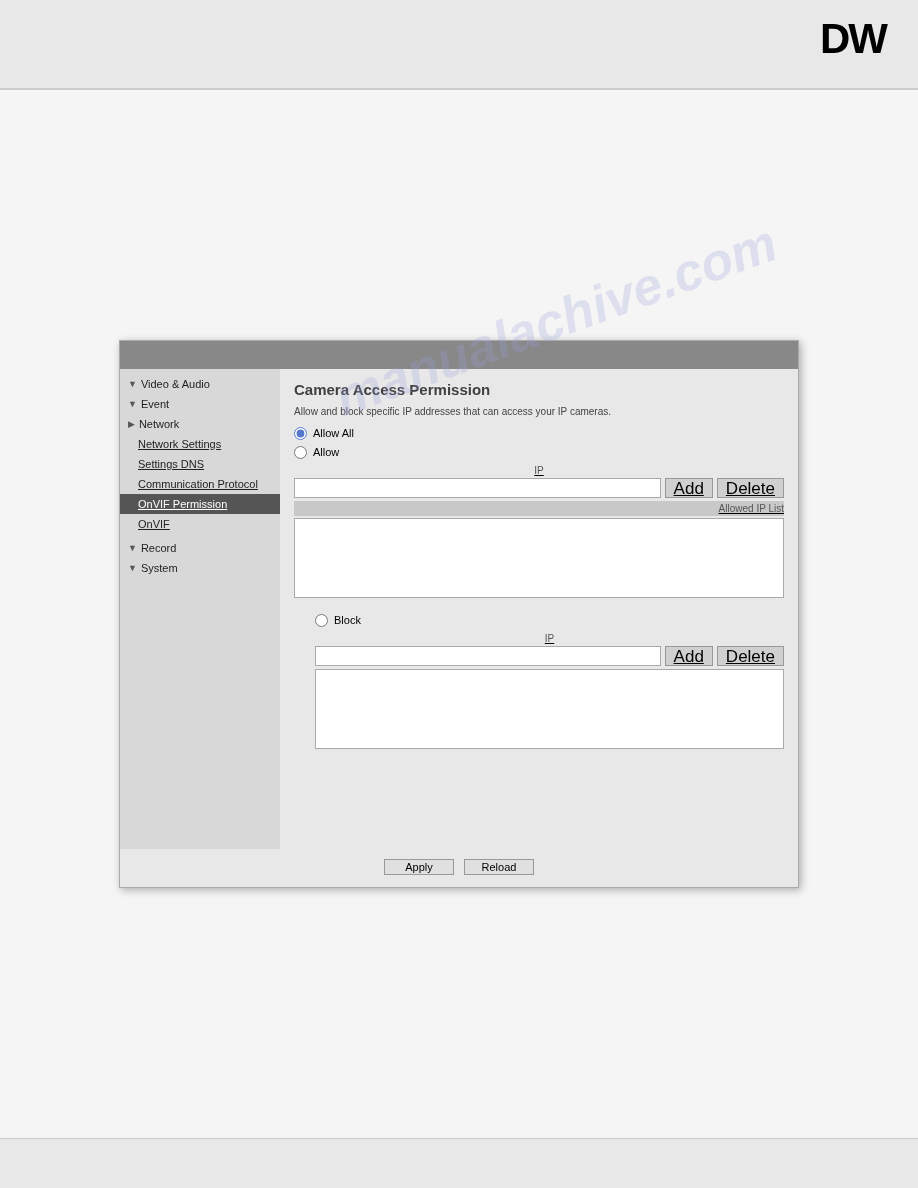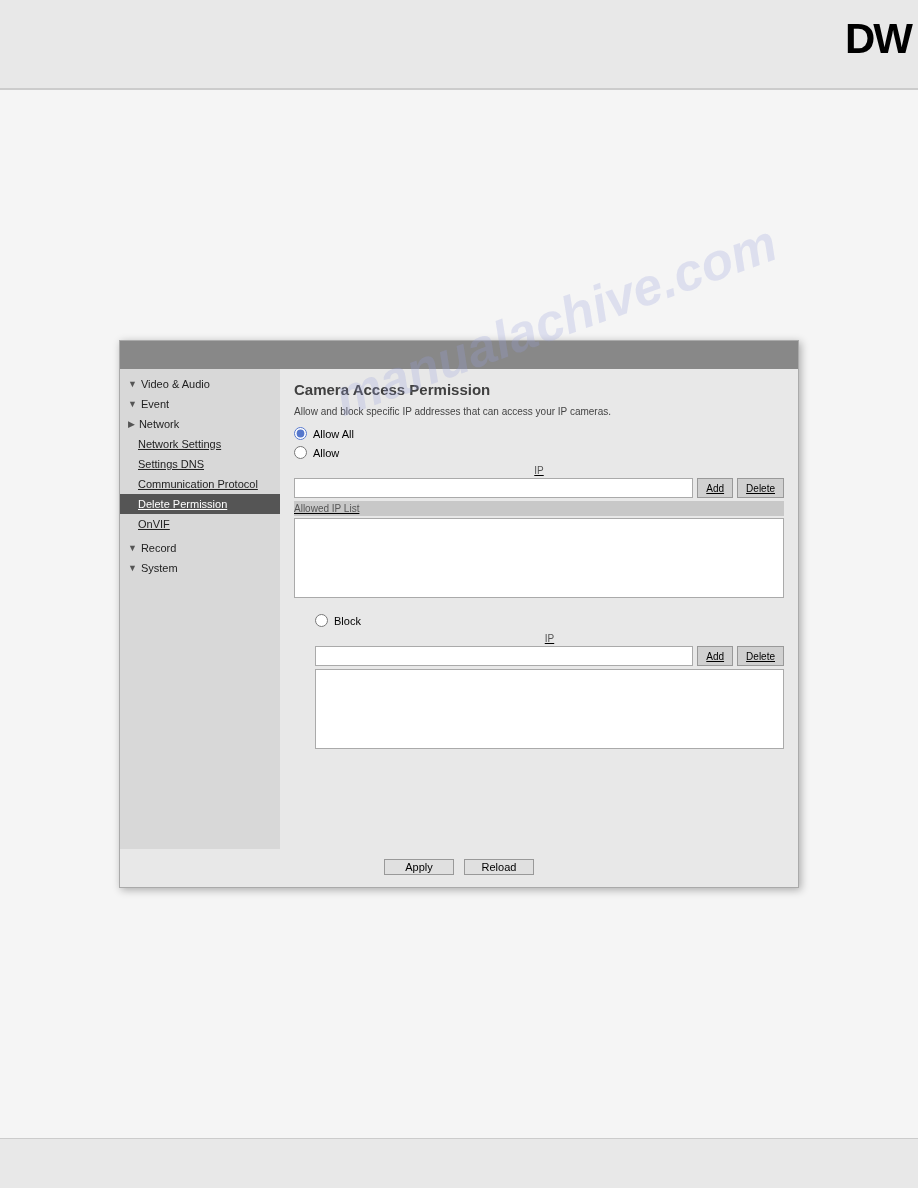--- a/index.html
+++ b/index.html
@@ -16,21 +16,21 @@
     
     .top-bar {
       width: 100%;
       height: 90px;
       background: #e8e8e8;
       border-bottom: 2px solid #cccccc;
       position: relative;
     }
     .dw-logo {
       position: absolute;
-      right: 7px;
+      right: 32px;
       top: 15px;
       font-size: 42px;
       font-weight: 900;
       color: #000;
       letter-spacing: -2px;
       font-family: Arial Black, sans-serif;
     }
 
     
     .bottom-bar {
@@ -128,21 +128,20 @@
     .panel-desc {
       font-size: 10px;
       color: #444;
       margin-bottom: 10px;
     }
 
     
     .radio-group {
       margin-bottom: 6px;
       display: flex;
-      align-items: center;
       gap: 6px;
       font-size: 11px;
     }
     .radio-group input[type="radio"] {
       accent-color: #5577cc;
     }
 
     
     .ip-section {
       margin-bottom: 10px;
@@ -164,28 +163,28 @@
       flex: 1;
       height: 20px;
       border: 1px solid #aaa;
       background: #fff;
       font-size: 11px;
       padding: 0 4px;
     }
     .btn-small {
       height: 20px;
       padding: 0 8px;
-      font-size: 10px;
+      font-size: 17px;
       background: #d0d0d0;
       border: 1px solid #999;
       cursor: pointer;
     }
 
     .list-label {
-      text-align: left;
+      text-align: right;
       font-size: 10px;
       color: #555;
       background: #c8c8c8;
       padding: 2px 0;
       margin-bottom: 2px;
     }
     .ip-list {
       width: 100%;
       height: 80px;
       background: #fff;
@@ -267,21 +266,21 @@
         <div class="sidebar-item">
           <span>Network Settings</span>
         </div>
         <div class="sidebar-item">
           <span>Settings DNS</span>
         </div>
         <div class="sidebar-item">
           <span>Communication Protocol</span>
         </div>
         <div class="sidebar-item active">
-          <span>Delete Permission</span>
+          <span>OnVIF Permission</span>
         </div>
         <div class="sidebar-item">
           <span>OnVIF</span>
         </div>
 
         <div class="sidebar-section" style="margin-top:4px;">
           <span class="arrow">▼</span>
           <span>Record</span>
         </div>
 

